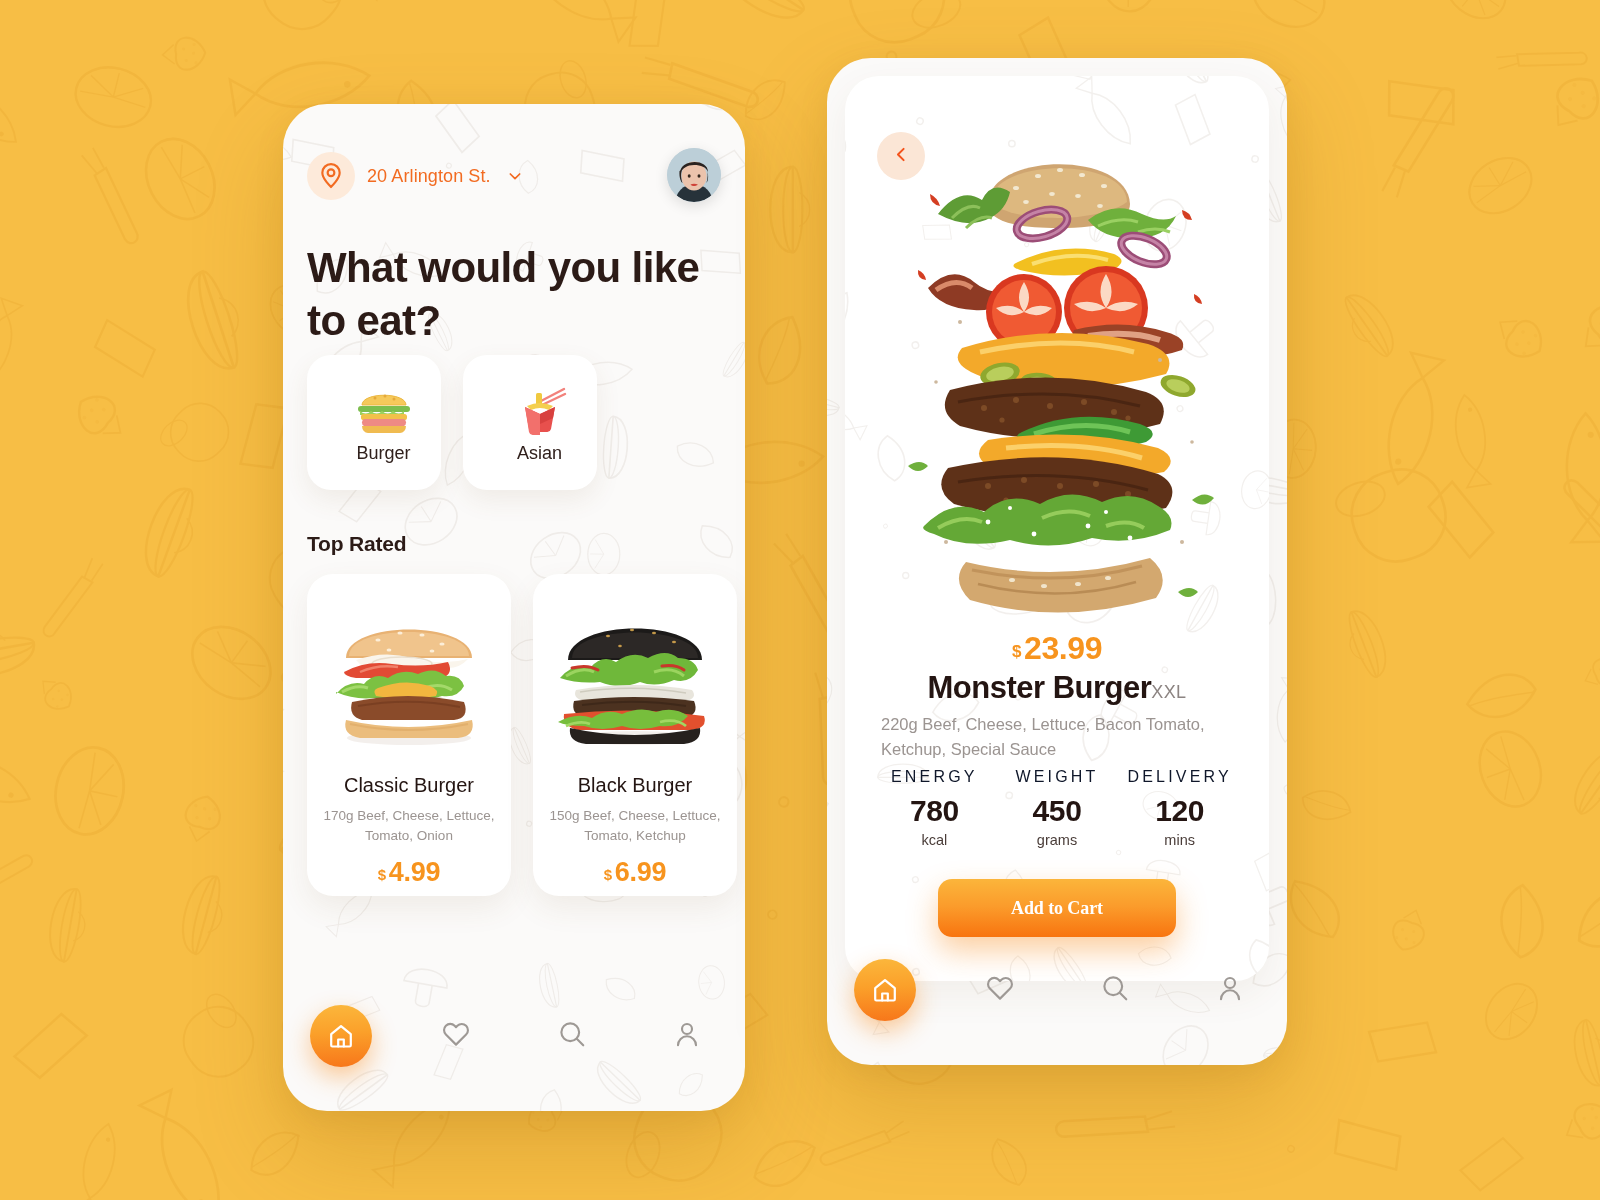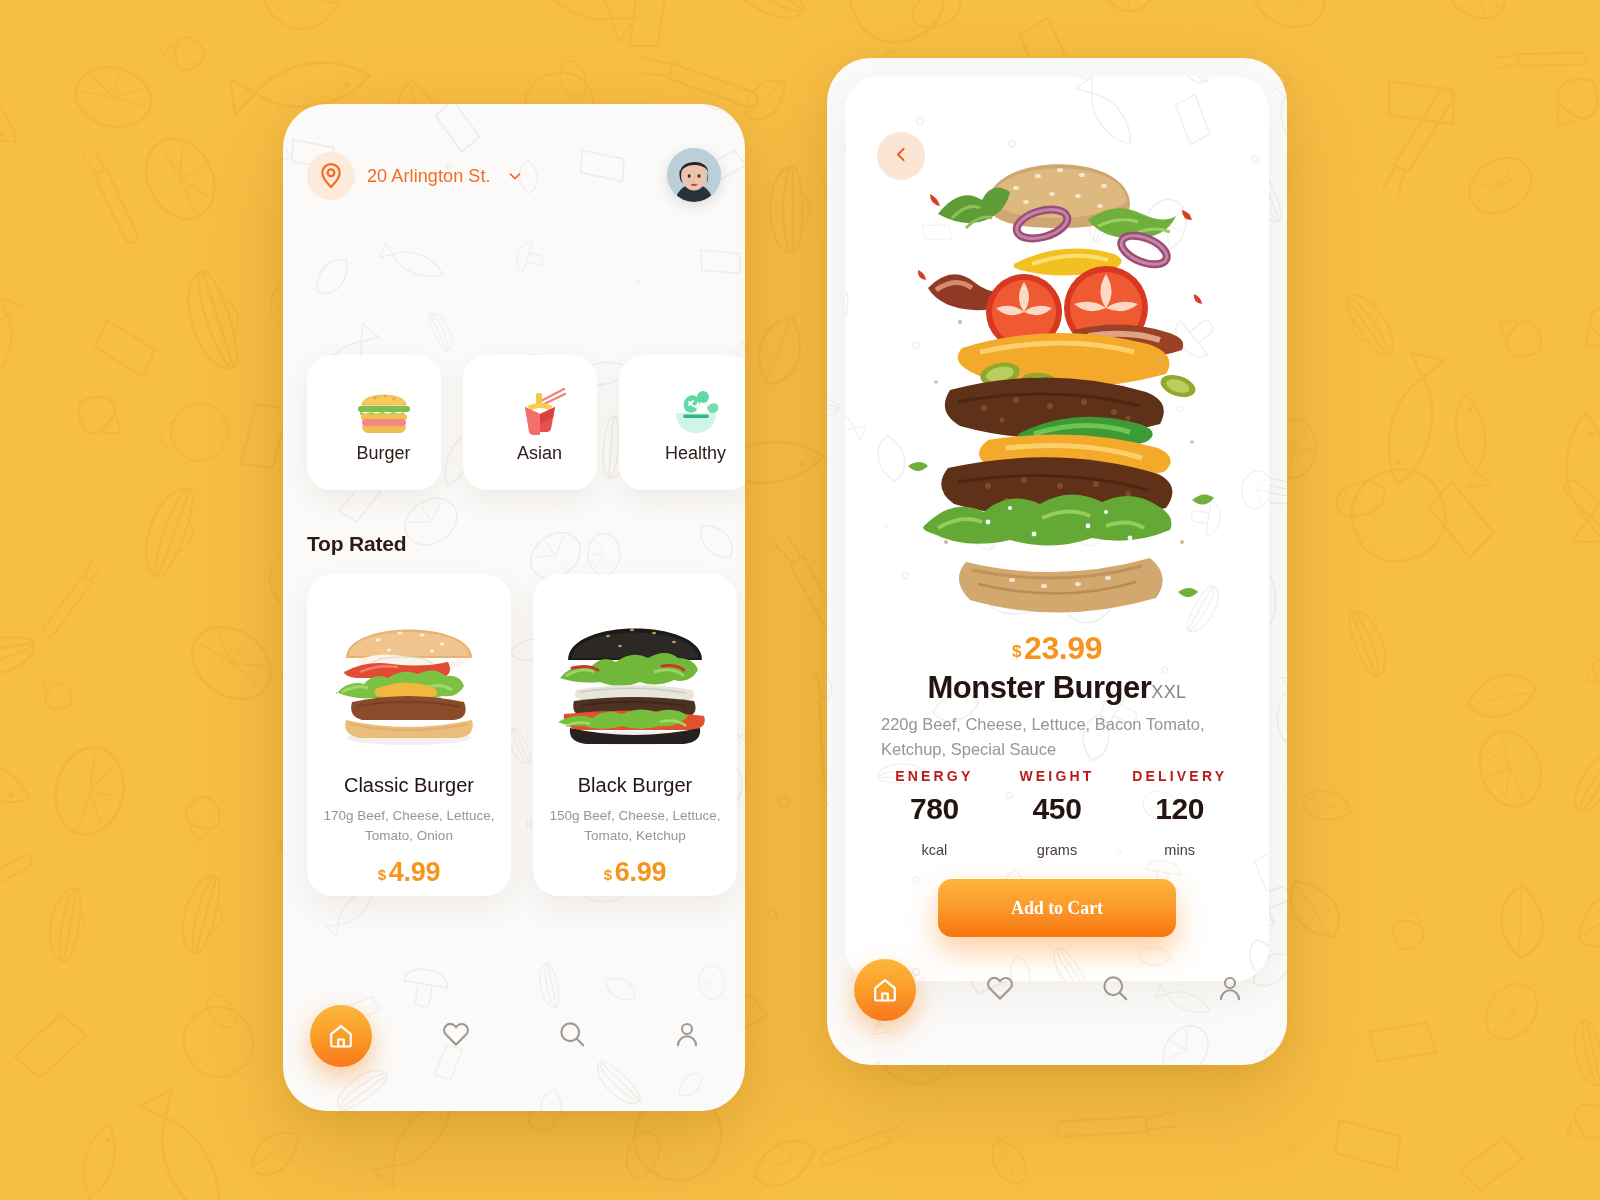--- a/index.html
+++ b/index.html
@@ -135,23 +135,23 @@
   }
   .rp-title .sz { font-size:18px; font-weight:400; color:#8C8482; letter-spacing:.4px; }
 
   .rp-desc {
     position:absolute; left:36px; right:36px; top:636px; text-align:left;
     font-size:16.5px; line-height:1.52; color:#9B9491;
   }
 
   .stats { position:absolute; left:28px; right:28px; top:692px; display:flex; }
   .stat { flex:1; text-align:center; }
-  .stat-k { font-size:14px; letter-spacing:3.2px; color:#b91c1c; font-weight:700; }
+  .stat-k { font-size:16px; letter-spacing:3.2px; color:#0f172a; font-weight:400; }
   .stat-v { font-size:30px; font-weight:700; color:#241512; margin-top:8px; letter-spacing:-.4px; }
-  .stat-u { font-size:14.5px; color:#4A3D39; margin-top:16px; }
+  .stat-u { font-size:14.5px; color:#4A3D39; margin-top:4px; }
 
   .cart-btn {
     position:absolute; left:50%; transform:translateX(-50%); top:803px;
     width:238px; height:58px; border:0; border-radius:14px;
     background:linear-gradient(180deg,#FBB53B 0%,#FB9B2B 48%,#F8740F 100%);
     color:#fff; font-size:18px; font-weight:700; letter-spacing:-.1px;
     font-family:Liberation Serif, serif; cursor:pointer;
     box-shadow:0 14px 30px rgba(248,140,30,.42);
   }
 </style>
@@ -555,20 +555,21 @@
           <path d="M13 25 C13 11 41 10 41 24 C 39 19 34 17 27 17 C 20 17 16 20 13 25 Z" fill="#2A2320"></path>
           <path d="M12.5 23 C12 30 14 34 15.5 35 C13.5 29 14 25 15 22 Z" fill="#2A2320"></path>
           <path d="M40 22 C42 28 41 33 39.5 35 C41 29 41 25 40 22 Z" fill="#2A2320"></path>
           <ellipse cx="22.2" cy="28" rx="1.5" ry="1.7" fill="#34281F"></ellipse>
           <ellipse cx="32" cy="28" rx="1.5" ry="1.7" fill="#34281F"></ellipse>
           <path d="M23.5 36.5 C25.5 35.4 28.8 35.4 30.8 36.6 C29 38.6 25.3 38.6 23.5 36.5 Z" fill="#CF4238"></path>
         </g>
       </svg>
     </div>
 
+    <div class="headline">What would you like to eat?</div>
 
     <div class="cat-strip">
       <div class="cat-card">
         <span class="cat-ico">
           <svg width="58" height="54" viewBox="0 0 58 54">
             <path d="M7 22 C7 9 51 9 51 22 Z" fill="#F6C95B"></path>
             <path d="M7 22 C7 9 51 9 51 22 Z" fill="none" stroke="#EDB840" stroke-width="1"></path>
             <circle cx="20" cy="15" r="1.5" fill="#E5A93A"></circle>
               <circle cx="30" cy="13" r="1.5" fill="#E5A93A"></circle>
               <circle cx="39" cy="16" r="1.5" fill="#E5A93A"></circle>
@@ -592,34 +593,20 @@
             <rect x="25" y="10" width="6" height="12" rx="1.6" fill="#F0C93F"></rect>
             <path d="M16 23 q13 -6 26 0 l-4 4 q-9 -4 -18 0 z" fill="#F4CF4E"></path>
             <path d="M14 24 l15 7 15 -7 -4 22 a4 4 0 0 1 -3.6 3 H21.6 a4 4 0 0 1 -3.6 -3 z" fill="#E8504D"></path>
             <path d="M14 24 l15 7 v21 h-7.4 a4 4 0 0 1 -3.6 -3 z" fill="#F2706C"></path>
             <path d="M29 31 l15 -7 -2 11 -13 6 z" fill="#D8413F"></path>
           </svg>
         </span>
         <span class="cat-label">Asian</span>
       </div>
 
-      <div class="cat-card">
-        <span class="cat-ico">
-          <svg width="58" height="54" viewBox="0 0 58 54">
-            <circle cx="36" cy="14" r="6" fill="#5FD9A6"></circle>
-            <path d="M40 24 c7 -7 13 -3 11 3 c-4 5 -10 4 -11 -3z" fill="#72DFB0"></path>
-            <path d="M26 12 c-9 1 -12 10 -7 16 c6 4 13 0 14 -7 c0 -4 -3 -8 -7 -9z" fill="#5FD9A6"></path>
-            <path d="M22 19 l4 4 m0 -5 l-4 4" stroke="#fff" stroke-width="1.8" stroke-linecap="round"></path>
-            <path d="M31 18 l1.8 3.8 3.8 1.8 -3.8 1.8 -1.8 3.8 -1.8 -3.8 -3.8 -1.8 3.8 -1.8z" fill="#fff" opacity=".9"></path>
-            <path d="M9 30 h40 c0 13 -9 20 -20 20 S9 43 9 30z" fill="#CFF5E6"></path>
-            <rect x="16" y="31.5" width="26" height="3.6" rx="1.8" fill="#2FB98A"></rect>
-          </svg>
-        </span>
-        <span class="cat-label">Healthy</span>
-      </div>
     </div>
 
     <div class="section-title">Top Rated</div>
 
     <div class="prod-strip">
 
       <div class="prod-card">
         <svg class="prod-img" viewBox="0 0 186 150">
           <ellipse cx="93" cy="136" rx="62" ry="7" fill="#E9E2DC" opacity=".55"></ellipse>
           <path d="M30 56 C30 18 156 18 156 56 Z" fill="#E8B273"></path>

